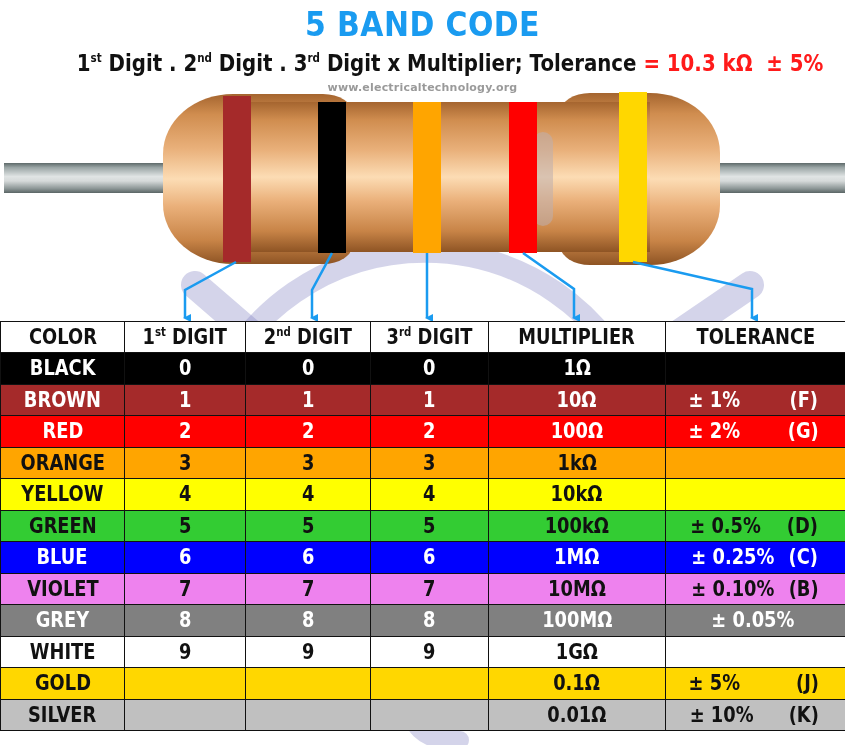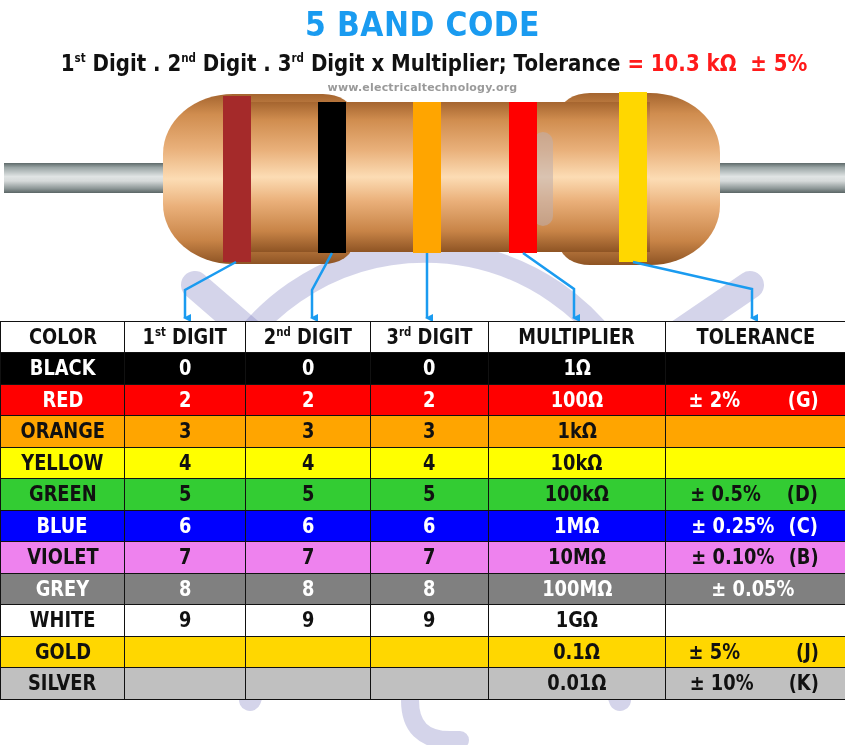--- a/index.html
+++ b/index.html
@@ -1,21 +1,21 @@
 <!DOCTYPE html>
 <html><head>
 <meta charset="utf-8">
 <style>
   html, body { margin:0; padding:0; background:#ffffff; }
   body { width:845px; height:745px; position:relative; overflow:hidden;
          font-family:"DejaVu Sans Condensed","DejaVu Sans", sans-serif; }
   .abs { position:absolute; }
   #title { left:0; width:845px; top:4px; text-align:center; font-size:34px; font-weight:bold;
            color:#1a9bf0; letter-spacing:0.5px; font-family:"DejaVu Sans", sans-serif; transform:scaleX(0.88); }
-  #formula { left:0; width:830px; top:50px; text-align:center; white-space:nowrap;
+  #formula { left:16px; width:830px; top:50px; text-align:center; white-space:nowrap;
              font-size:23px; font-weight:bold; color:#111; font-family:"DejaVu Sans", sans-serif; }
   #formula .inner { display:inline-block; transform:scaleX(0.86); transform-origin:center; }
   #formula sup { font-size:12px; vertical-align:9px; }
   #formula .res { color:#ff1a1a; }
   #watermark { left:0; width:845px; top:81px; text-align:center; color:#9a9a9a; font-weight:bold;
                font-size:11px; font-family:"DejaVu Sans", sans-serif; letter-spacing:0.2px; }
 
   
   #lead-left { left:4px; top:163px; width:160px; height:30px;
      background:linear-gradient(#5e6a6a 0%, #9aa5a5 15%, #e0e4e4 45%, #d6dada 60%, #8d9797 85%, #5a6565 100%); }
@@ -128,20 +128,33 @@
         <td><span class="cond">0</span></td>
         <td><span class="cond">0</span></td>
         <td><span class="cond">0</span></td>
         <td><span class="cond">1Ω</span></td>
         <td>
           <div class="tol tol-center">
             <span class="cond"></span>
           </div>
         </td>
       </tr>
+      <tr style="background: rgb(165, 42, 42); color: rgb(255, 255, 255);">
+        <td><span class="cond">BROWN</span></td>
+        <td><span class="cond">1</span></td>
+        <td><span class="cond">1</span></td>
+        <td><span class="cond">1</span></td>
+        <td><span class="cond">10Ω</span></td>
+        <td>
+          <div class="tol">
+            <span class="cond">± 1%</span>
+            <span class="cond">(F)</span>
+          </div>
+        </td>
+      </tr>
       <tr style="background: rgb(255, 0, 0); color: rgb(255, 255, 255); margin-top: 10px;">
         <td><span class="cond">RED</span></td>
         <td><span class="cond">2</span></td>
         <td><span class="cond">2</span></td>
         <td><span class="cond">2</span></td>
         <td><span class="cond">100Ω</span></td>
         <td>
           <div class="tol">
             <span class="cond">± 2%</span>
             <span class="cond">(G)</span>

